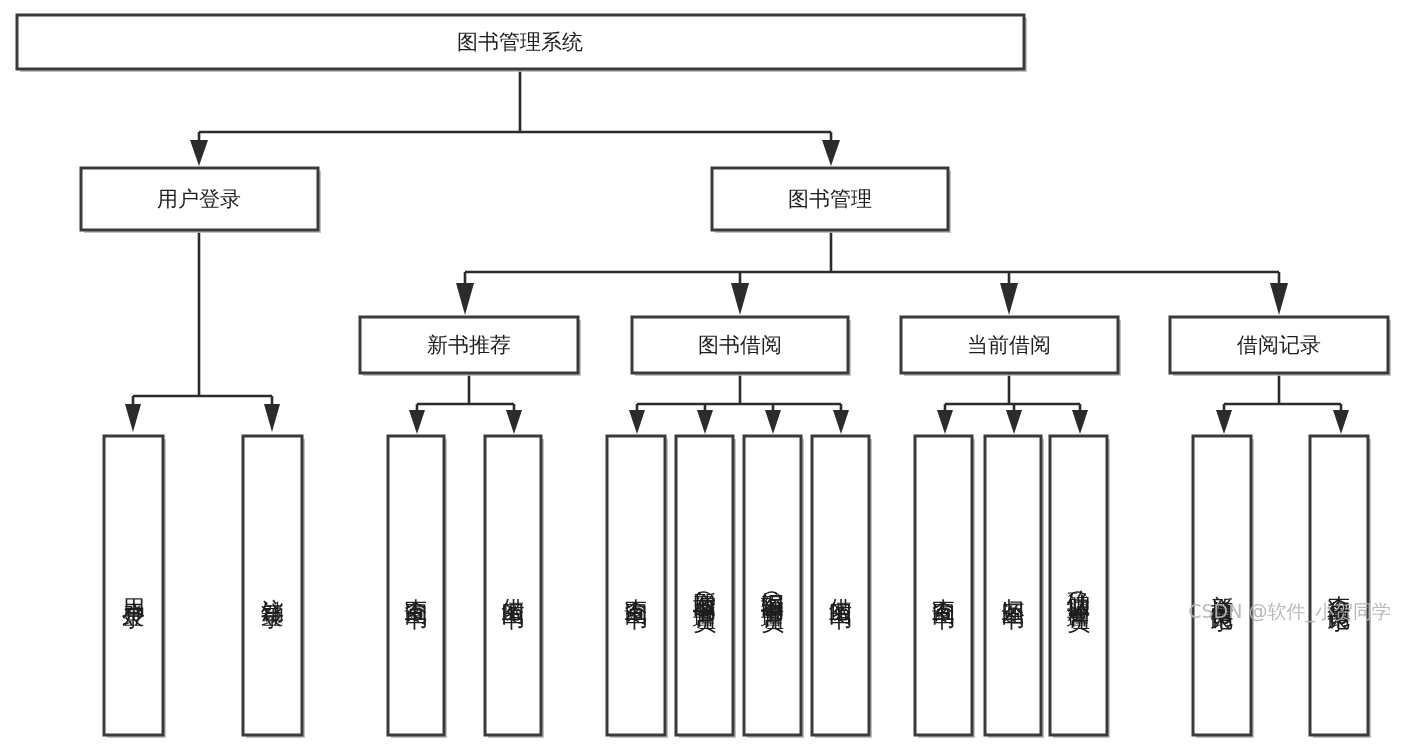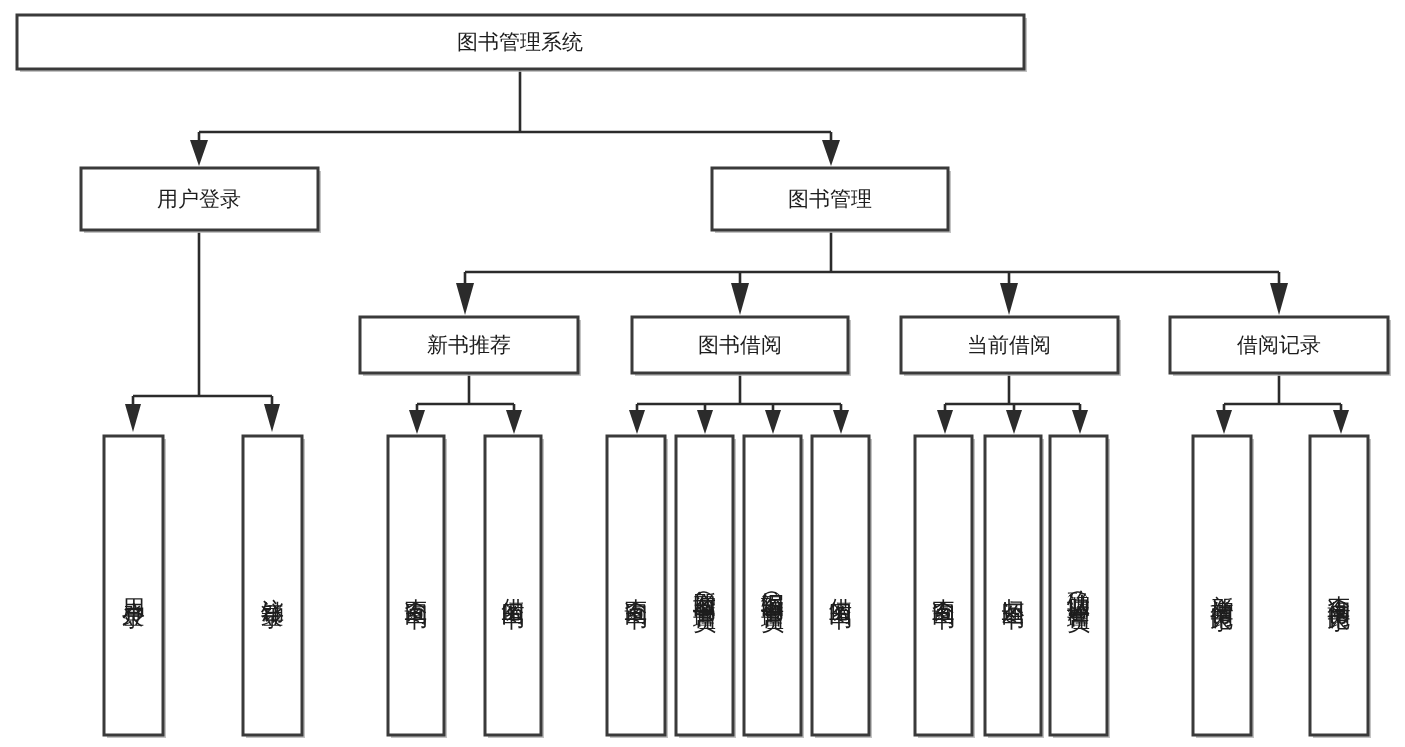--- a/index.html
+++ b/index.html
@@ -253,13 +253,14 @@
   <div class="leaf-label-wrap" style="left:607px; top:436px; width:58px; height:299px;">查询图书</div>
   <div class="leaf-label-wrap" style="left:676px; top:436px; width:57px; height:299px;">新增图书（管理员）</div>
   <div class="leaf-label-wrap" style="left:744px; top:436px; width:57px; height:299px;">编辑图书（管理员）</div>
   <div class="leaf-label-wrap" style="left:812px; top:436px; width:57px; height:299px;">借阅图书</div>
   <div class="leaf-label-wrap" style="left:915px; top:436px; width:57px; height:299px;">查询图书</div>
   <div class="leaf-label-wrap" style="left:985px; top:436px; width:56px; height:299px;">归还图书</div>
   <div class="leaf-label-wrap" style="left:1050px; top:436px; width:57px; height:299px;">确认归还（管理员）</div>
   <div class="leaf-label-wrap" style="left:1193px; top:436px; width:58px; height:299px;">新增借阅记录</div>
   <div class="leaf-label-wrap" style="left:1310px; top:436px; width:58px; height:299px;">查询借阅记录</div>
 
+  <div id="watermark">CSDN @软件_小贺同学</div>
 </div>
 
 </body></html>

